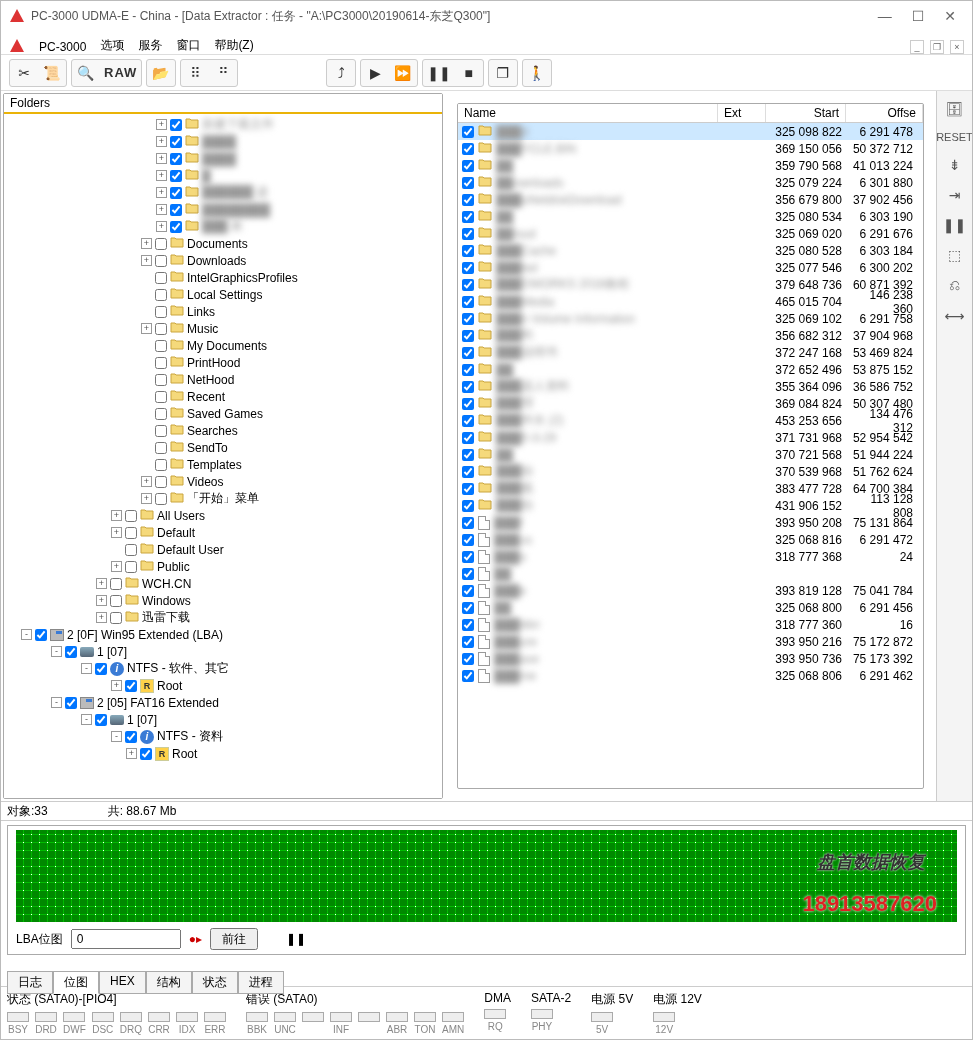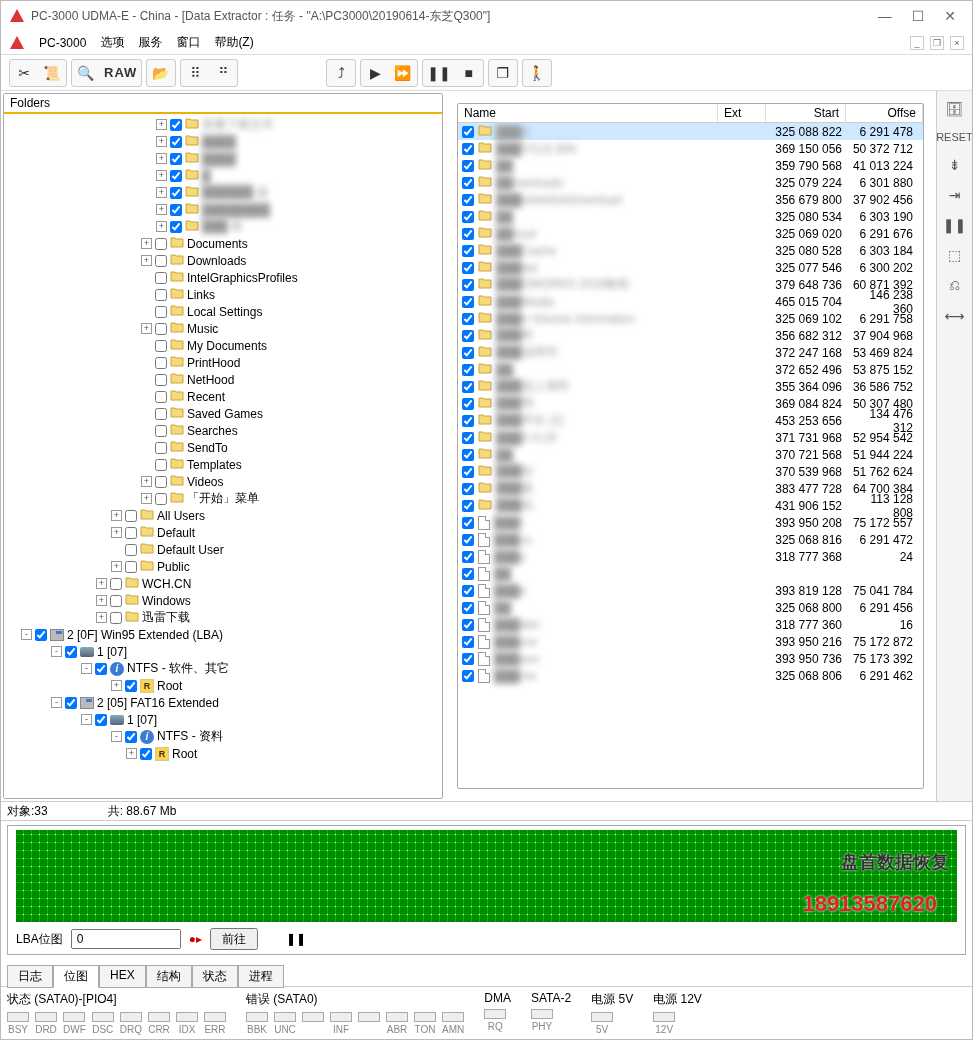--- a/index.html
+++ b/index.html
@@ -12,21 +12,21 @@
   height: 1040px;
   overflow: hidden;
   position: relative;
 }
 .window { width: 100%; height: 100%; background: #fff; border: 1px solid #bbb; display: flex; flex-direction: column; }
 .titlebar { height: 30px; background: #fff; display: flex; align-items: center; padding: 0 8px; color: #555; }
 .titlebar .app-icon { width: 16px; height: 16px; margin-right: 6px; }
 .titlebar .title { flex: 1; font-size: 12px; }
 .win-controls { display: flex; gap: 20px; color: #666; font-size: 14px; padding: 0 8px;}
 .win-controls span { cursor: pointer; }
-.menubar { height: 24px; display: flex; align-items: center; padding: 0 8px; gap: 14px; border-bottom: 1px solid #ddd; }
+.menubar { height: 24px; display: flex; align-items: flex-end; padding: 0 8px; gap: 14px; border-bottom: 1px solid #ddd; }
 .menubar .mdi-icon { width:16px; height:16px; }
 .mdi-ctrls { margin-left: auto; display:flex; gap:6px; font-size:12px; color:#666;}
 .mdi-ctrls span { border:1px solid #ccc; width:14px; height:14px; display:inline-flex; align-items:center; justify-content:center; font-size:9px; cursor:pointer;}
 .menubar .item { font-size: 12px; color: #000; }
 .toolbar { height: 36px; display: flex; align-items: center; padding: 4px 8px; gap: 4px; border-bottom: 1px solid #ddd; }
 .tb-group { display: flex; align-items: center; border: 1px solid #ccc; border-radius: 3px; padding: 2px 4px; gap: 8px; height: 28px; background: #f8f8f8;}
 .tb-btn { font-size: 14px; color: #333; min-width: 20px; text-align: center; cursor: pointer;}
 .tb-raw { font-weight: bold; font-size: 13px; letter-spacing:1px;}
 .main { flex: 1; display: flex; overflow: hidden; }
 .left-pane { width: 440px; display: flex; flex-direction: column; border: 1px solid #aaa; margin: 2px; border-radius: 2px;}
@@ -60,26 +60,26 @@
 .side-tools div { font-size:14px; color:#555; cursor:pointer;}
 .statusbar1 { height: 20px; display:flex; align-items:center; padding: 0 6px; border-top:1px solid #ccc; border-bottom:1px solid #ccc; gap:60px; font-size:12px;}
 .bitmap { border:1px solid #aaa; margin:4px 6px; padding:4px 8px; }
 .bitmap-grid { height: 92px; background:
   repeating-linear-gradient(0deg, #0b0 0 7px, #fff 7px 8px),
   repeating-linear-gradient(90deg, #0b0 0 7px, #fff 7px 8px);
   background-blend-mode: multiply;
   position:relative;
 }
 .bitmap-grid .wm { position:absolute; right:20px; bottom:5px; color:#d22; font-size:22px; font-weight:bold; text-shadow: 0 0 3px #fff;}
-.bitmap-grid .wm2 { position:absolute; right:8px; top:20px; color:#333; font-size:18px; font-weight:bold; text-shadow: 0 0 2px #fff;}
+.bitmap-grid .wm2 { position:absolute; right:32px; top:20px; color:#333; font-size:18px; font-weight:bold; text-shadow: 0 0 2px #fff; font-style: italic;}
 .bitmap-ctrl { display:flex; align-items:center; gap:8px; margin-top:6px;}
 .bitmap-ctrl input[type=text] { width:110px; height:20px; font-size:12px; padding:0 4px;}
 .bitmap-ctrl button { height:22px; font-size:12px; padding:0 10px;}
 .tabs { display:flex; margin:2px 6px; gap:0;}
-.tabs .tab { border:1px solid #aaa; padding:2px 10px; font-size:12px; background:#f4f4f4; cursor:pointer; position:relative; top:4px;}
+.tabs .tab { border:1px solid #aaa; padding:2px 10px; font-size:12px; background:#f4f4f4; cursor:pointer; position:relative; top:10px;}
 .tabs .tab.active { background:#fff; border-bottom:1px solid #fff;}
 .status-panel { border-top:1px solid #ccc; padding:4px 6px; display:flex; gap:20px;}
 .status-block { flex:0 0 auto;}
 .status-block .stitle { font-size:12px; margin-bottom:4px;}
 .leds { display:flex; gap:6px;}
 .led { display:flex; flex-direction:column; align-items:center; gap:2px;}
 .led .box { width:22px; height:10px; border:1px solid #aaa; background:#eee;}
 .led .lbl { font-size:10px; color:#888;}
 .info-icon { width:14px; height:14px; border-radius:50%; background:#3a7bd5; color:#fff; display:inline-flex; align-items:center; justify-content:center; font-size:10px; font-weight:bold; font-style:italic;}
 .r-icon { width:14px; height:14px; background:#ffd24a; border:1px solid #cc9; display:inline-flex; align-items:center; justify-content:center; font-size:9px; font-weight:bold; color:#333;}
@@ -240,29 +240,29 @@
                 <path fill="#f5d97b" stroke="#caa53e" d="M1 2h4l1 1h7v8H1z"></path>
               </svg></span>
             <span class="tree-label ">IntelGraphicsProfiles</span>
           </div>
           <div class="tree-row" style="--indent: 135px;">
             <span class="expander none"></span>
             <input type="checkbox" style="">
             <span class="folder-icon"><svg viewBox="0 0 14 12">
                 <path fill="#f5d97b" stroke="#caa53e" d="M1 2h4l1 1h7v8H1z"></path>
               </svg></span>
+            <span class="tree-label ">Local Settings</span>
+          </div>
+          <div class="tree-row" style="--indent: 135px;">
+            <span class="expander none"></span>
+            <input type="checkbox" style="">
+            <span class="folder-icon"><svg viewBox="0 0 14 12">
+                <path fill="#f5d97b" stroke="#caa53e" d="M1 2h4l1 1h7v8H1z"></path>
+              </svg></span>
             <span class="tree-label ">Links</span>
-          </div>
-          <div class="tree-row" style="--indent: 135px;">
-            <span class="expander none"></span>
-            <input type="checkbox" style="">
-            <span class="folder-icon"><svg viewBox="0 0 14 12">
-                <path fill="#f5d97b" stroke="#caa53e" d="M1 2h4l1 1h7v8H1z"></path>
-              </svg></span>
-            <span class="tree-label ">Local Settings</span>
           </div>
           <div class="tree-row" style="--indent: 135px;">
             <span class="expander">+</span>
             <input type="checkbox" style="">
             <span class="folder-icon"><svg viewBox="0 0 14 12">
                 <path fill="#f5d97b" stroke="#caa53e" d="M1 2h4l1 1h7v8H1z"></path>
               </svg></span>
             <span class="tree-label ">Music</span>
           </div>
           <div class="tree-row" style="--indent: 135px;">
@@ -462,21 +462,21 @@
       <div class="list-body" id="listbody">
           <div class="list-row selected">
             <div class="cell cname">
               <input type="checkbox" checked="" style="">
               <span class="folder-icon"><svg viewBox="0 0 14 12">
                   <path fill="#f5d97b" stroke="#caa53e" d="M1 2h4l1 1h7v8H1z"></path>
                 </svg></span>
               <span class="blurred">███d</span>
             </div>
             <div class="cell cext"></div>
-            <div class="cell cstart">325 088 822</div>
+            <div class="cell cstart">325 098 822</div>
             <div class="cell coffset">6 291 478</div>
           </div>
           <div class="list-row">
             <div class="cell cname">
               <input type="checkbox" checked="" style="">
               <span class="folder-icon"><svg viewBox="0 0 14 12">
                   <path fill="#f5d97b" stroke="#caa53e" d="M1 2h4l1 1h7v8H1z"></path>
                 </svg></span>
               <span class="blurred">███YCLE.BIN</span>
             </div>
@@ -737,21 +737,21 @@
             <div class="cell coffset">113 128 808</div>
           </div>
           <div class="list-row">
             <div class="cell cname">
               <input type="checkbox" checked="" style="">
               <span class="file-icon-small"></span>
               <span class="blurred">███f</span>
             </div>
             <div class="cell cext"></div>
             <div class="cell cstart">393 950 208</div>
-            <div class="cell coffset">75 172 557</div>
+            <div class="cell coffset">75 131 864</div>
           </div>
           <div class="list-row">
             <div class="cell cname">
               <input type="checkbox" checked="" style="">
               <span class="file-icon-small"></span>
               <span class="blurred">███us</span>
             </div>
             <div class="cell cext"></div>
             <div class="cell cstart">325 068 816</div>
             <div class="cell coffset">6 291 472</div>

